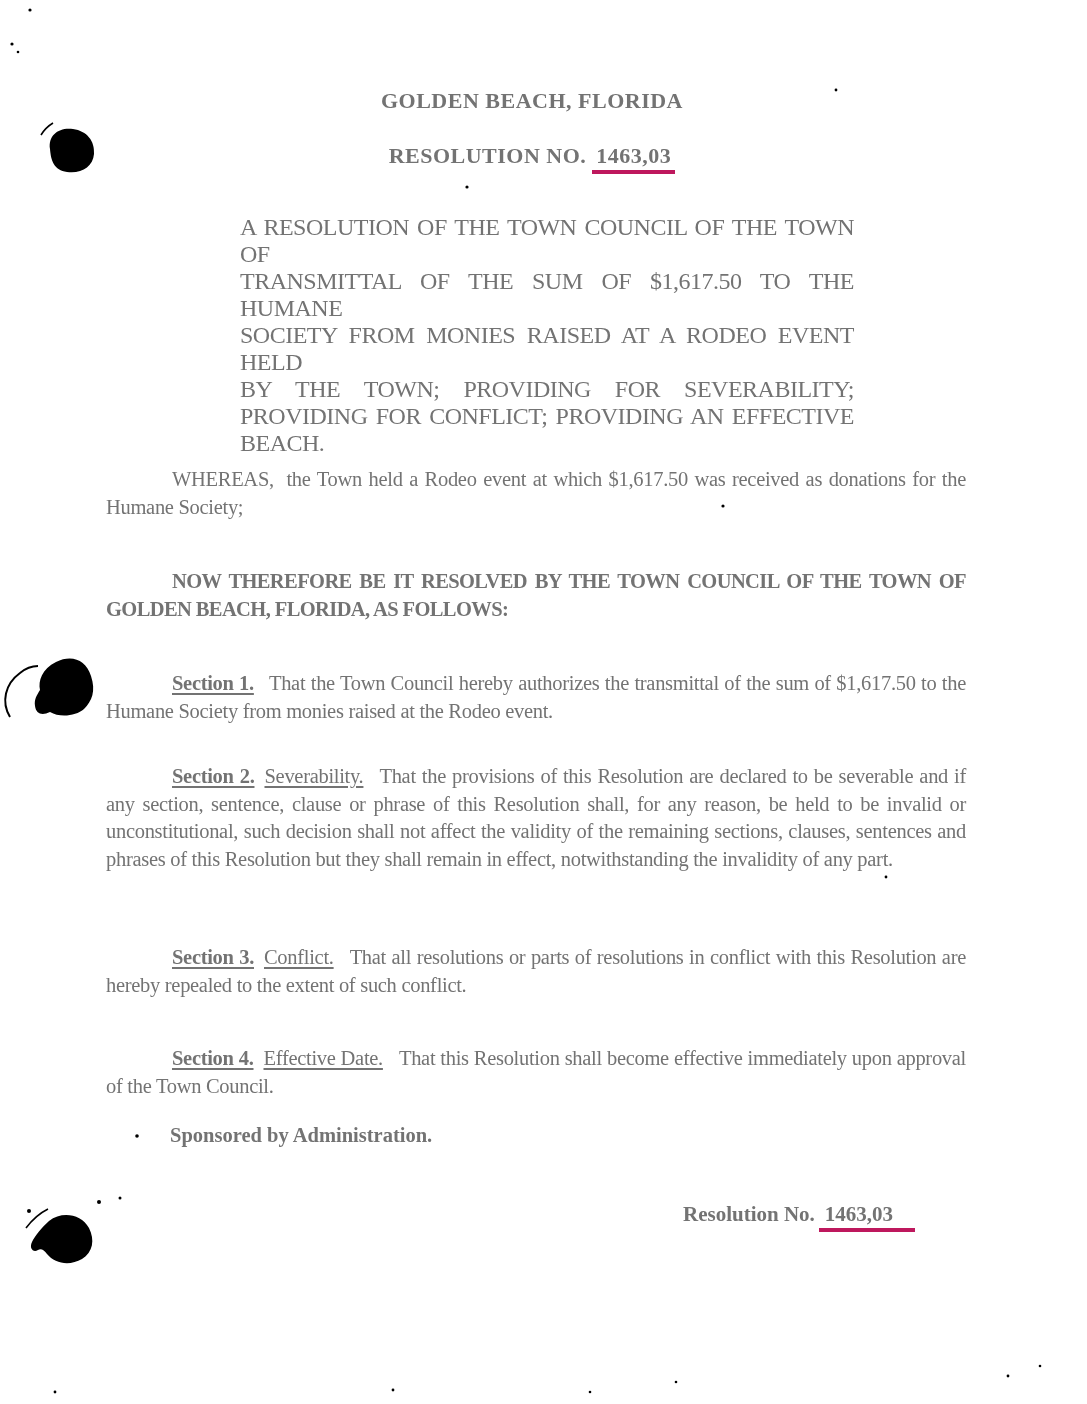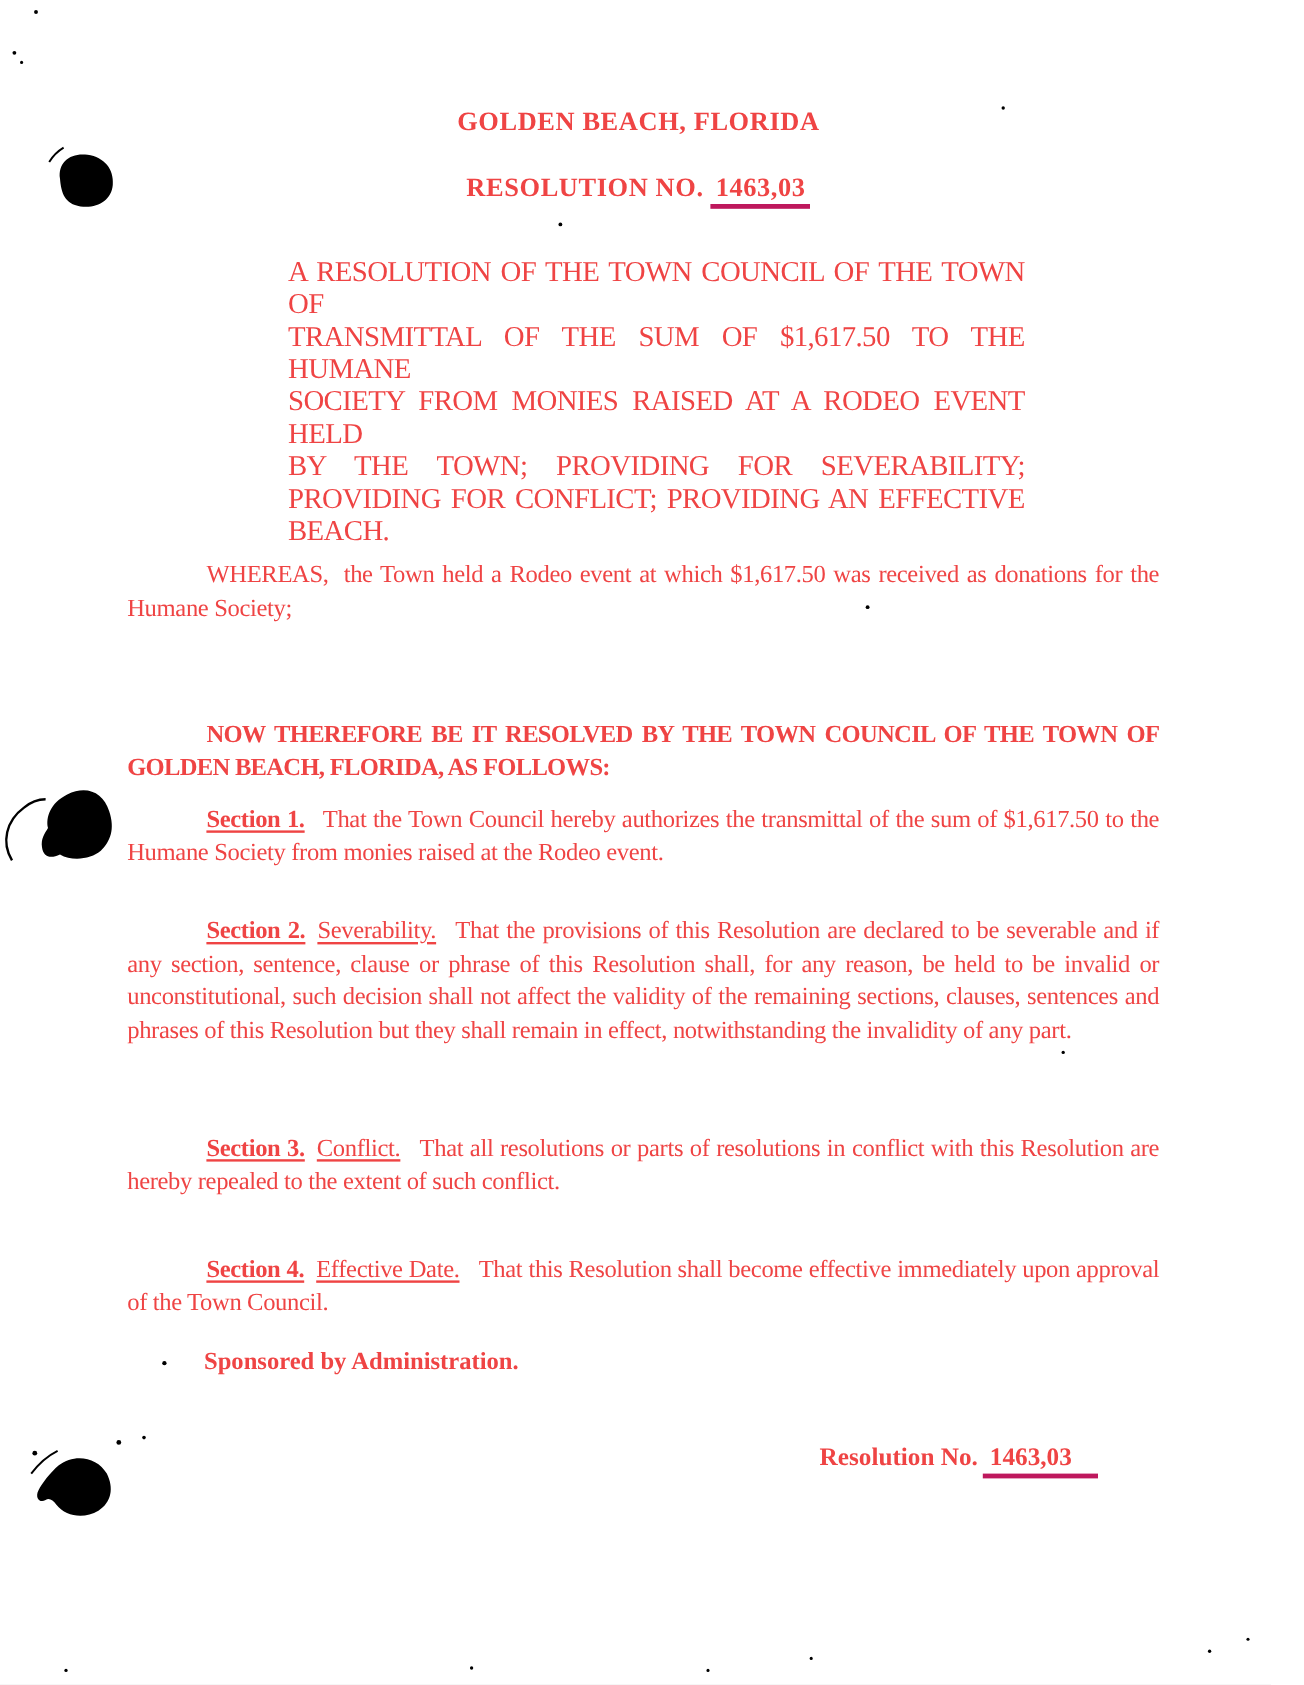--- a/index.html
+++ b/index.html
@@ -3,21 +3,21 @@
 <meta charset="utf-8">
 <style>
   html, body { margin: 0; padding: 0; background: #e8e8e8; }
   .page {
     position: relative;
     width: 1087px;
     height: 1404px;
     margin: 0 auto;
     background: #ffffff;
     font-family: "Liberation Serif", "DejaVu Serif", serif;
-    color: #ef4444;
+    color: #737373;
     overflow: hidden;
   }
   .center { text-align: center; }
   .doc-title {
     position: absolute;
     top: 88px; left: 0; width: 1064px;
     font-size: 22px; font-weight: bold;
     letter-spacing: 0.5px;
   }
   .doc-subtitle {
@@ -41,21 +41,21 @@
   .preamble .jline-last { text-align: left; }
   .para {
     position: absolute;
     left: 106px; width: 860px;
     font-size: 20.5px; line-height: 27.5px;
     text-align: justify;
     text-indent: 66px;
     letter-spacing: -0.3px;
   }
   .whereas     { top: 466px; }
-  .resolved    { top: 568px; font-weight: bold; letter-spacing: -0.6px; margin-top: 31px; }
+  .resolved    { top: 568px; font-weight: bold; letter-spacing: -0.6px; }
   .section-1   { top: 670px; }
   .section-2   { top: 763px; }
   .section-3   { top: 944px; }
   .section-4   { top: 1045px; }
   .sec-label  { font-weight: bold; text-decoration: underline; text-decoration-thickness: 2px; text-underline-offset: 3px; margin-right: 10px; }
   .sec-sub    { text-decoration: underline; text-decoration-thickness: 1.5px; text-underline-offset: 3px; margin-right: 16px; }
   .lead       { font-weight: normal; margin-right: 6px; }
   .sponsor {
     position: absolute;
     top: 1124px; left: 170px;

